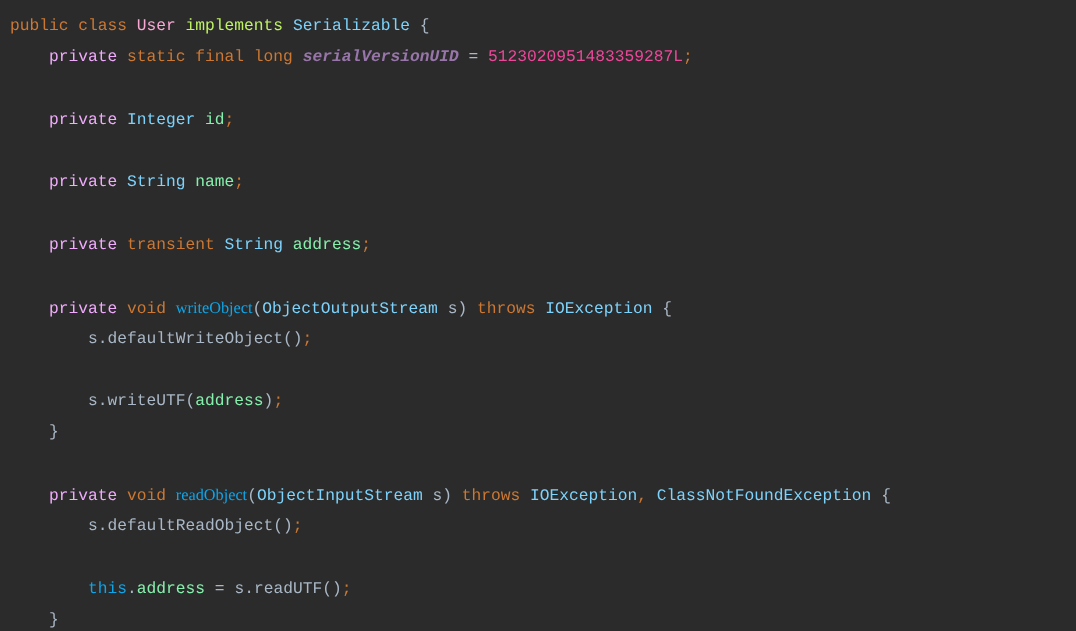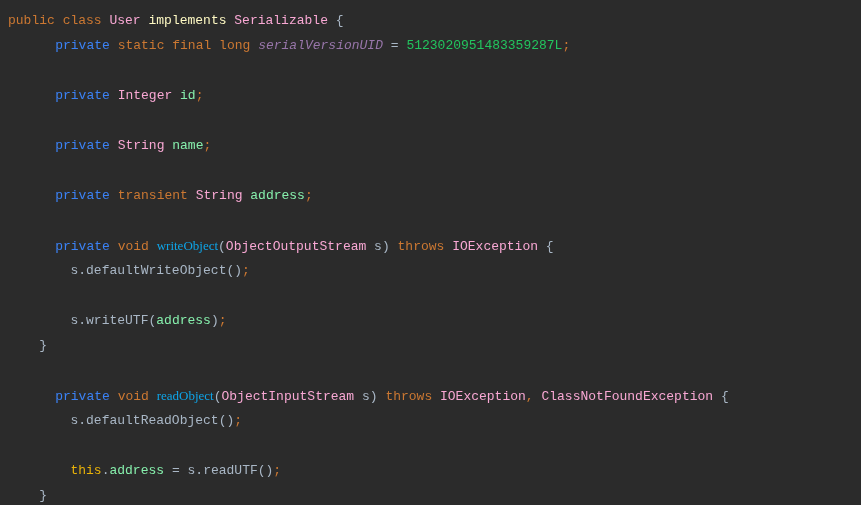--- a/index.html
+++ b/index.html
@@ -14,36 +14,36 @@
       line-height: 25px;
       color: #a9b7c6;
       padding: 8px 0 8px 8px;
       width: 861px;
       height: 505px;
       overflow: hidden;
       white-space: pre;
     }
     .kw-public { color: #cc7832; }
     .kw-class { color: #cc7832; }
-    .kw-implements { color: #fef9c3; margin-top: 28px; }
-    .kw-private { color: #3b82f6; margin-left: 16px; }
+    .kw-implements { color: #bef264; margin-top: 28px; }
+    .kw-private { color: #f0abfc; }
     .kw-static { color: #cc7832; }
     .kw-final { color: #cc7832; }
     .kw-long { color: #cc7832; }
     .kw-void { color: #cc7832; text-align: right; }
     .kw-throws { color: #cc7832; margin-top: 24px; }
     .kw-transient { color: #cc7832; }
-    .kw-this { color: #eab308; }
+    .kw-this { color: #0ea5e9; }
     .kw-class-name { color: #f9a8d4; }
-    .kw-type { color: #f9a8d4; margin-top: 32px; }
+    .kw-type { color: #7dd3fc; margin-top: 32px; }
     .method-decl { color: #0ea5e9; font-family: Liberation Serif, serif; }
     .method-call { color: #a9b7c6; }
     .field { color: #86efac; }
-    .field-italic { color: #9876aa; font-style: italic; }
-    .number { color: #22c55e; }
+    .field-italic { color: #9876aa; font-style: italic; font-weight: bold; }
+    .number { color: #ec4899; }
     .param { color: #a9b7c6; }
     .punct { color: #a9b7c6; }
     .semi { color: #cc7832; }
     .line { display: block; height: 25px; }
   </style>
 </head>
 <body><div><span class="line"><span class="kw-public">public</span> <span class="kw-class">class</span> <span class="kw-class-name">User</span> <span class="kw-implements">implements</span> <span class="kw-type">Serializable</span> <span class="punct">{</span></span><span class="line">    <span class="kw-private">private</span> <span class="kw-static">static</span> <span class="kw-final">final</span> <span class="kw-long">long</span> <span class="field-italic">serialVersionUID</span> <span class="punct">=</span> <span class="number">5123020951483359287L</span><span class="semi">;</span></span><span class="line"></span><span class="line">    <span class="kw-private">private</span> <span class="kw-type">Integer</span> <span class="field">id</span><span class="semi">;</span></span><span class="line"></span><span class="line">    <span class="kw-private">private</span> <span class="kw-type">String</span> <span class="field">name</span><span class="semi">;</span></span><span class="line"></span><span class="line">    <span class="kw-private">private</span> <span class="kw-transient">transient</span> <span class="kw-type">String</span> <span class="field">address</span><span class="semi">;</span></span><span class="line"></span><span class="line">    <span class="kw-private">private</span> <span class="kw-void">void</span> <span class="method-decl">writeObject</span><span class="punct">(</span><span class="kw-type">ObjectOutputStream</span> <span class="param">s</span><span class="punct">)</span> <span class="kw-throws">throws</span> <span class="kw-type">IOException</span> <span class="punct">{</span></span><span class="line">        <span class="param">s</span><span class="punct">.</span><span class="method-call">defaultWriteObject</span><span class="punct">()</span><span class="semi">;</span></span><span class="line"></span><span class="line">        <span class="param">s</span><span class="punct">.</span><span class="method-call">writeUTF</span><span class="punct">(</span><span class="field">address</span><span class="punct">)</span><span class="semi">;</span></span><span class="line">    <span class="punct">}</span></span><span class="line"></span><span class="line">    <span class="kw-private">private</span> <span class="kw-void">void</span> <span class="method-decl">readObject</span><span class="punct">(</span><span class="kw-type">ObjectInputStream</span> <span class="param">s</span><span class="punct">)</span> <span class="kw-throws">throws</span> <span class="kw-type">IOException</span><span class="semi">,</span> <span class="kw-type">ClassNotFoundException</span> <span class="punct">{</span></span><span class="line">        <span class="param">s</span><span class="punct">.</span><span class="method-call">defaultReadObject</span><span class="punct">()</span><span class="semi">;</span></span><span class="line"></span><span class="line">        <span class="kw-this">this</span><span class="punct">.</span><span class="field">address</span> <span class="punct">=</span> <span class="param">s</span><span class="punct">.</span><span class="method-call">readUTF</span><span class="punct">()</span><span class="semi">;</span></span><span class="line">    <span class="punct">}</span></span></div>
 
 
 

